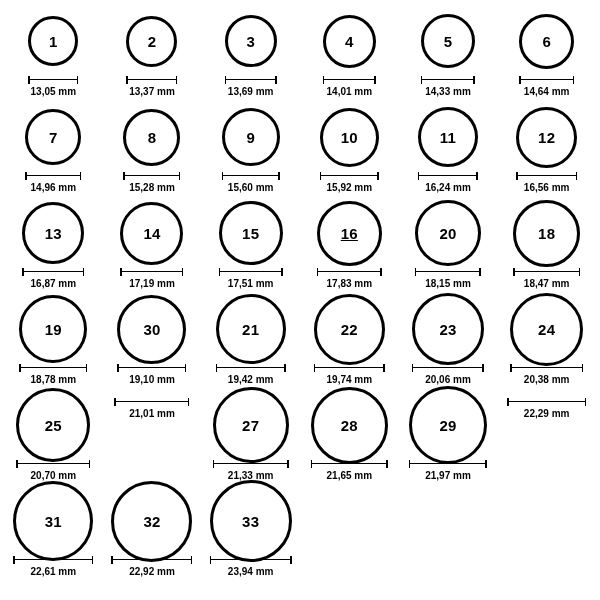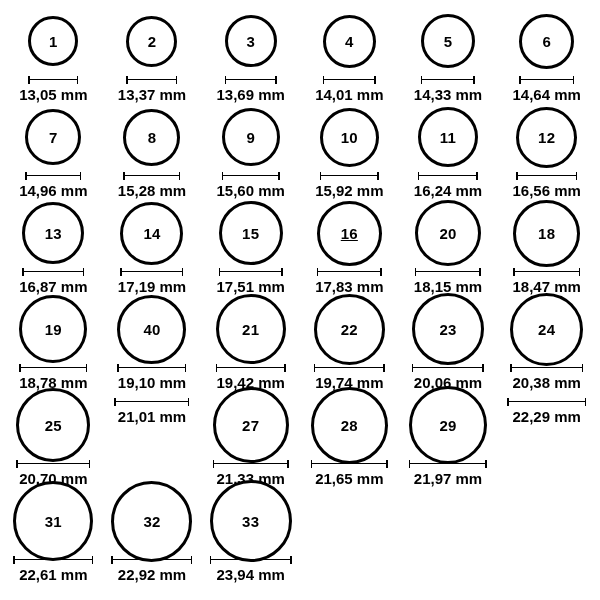--- a/index.html
+++ b/index.html
@@ -91,21 +91,21 @@
   }
   .measure-cap {
     position: absolute;
     right: 0;
     top: 0;
     width: 1.5px;
     height: 8px;
     background: #000000;
   }
   .ring-mm {
-    font-size: 15px;
+    font-size: 10px;
     font-weight: bold;
     line-height: 1;
     margin-top: 3px;
     white-space: nowrap;
   }
 </style>
 </head>
 <body>
 
 <div id="ring-chart">
@@ -353,21 +353,21 @@
         <div class="measure">
           <div class="measure-line" style="width: 68px;">
             <div class="measure-cap"></div>
           </div>
         </div>
         <div class="ring-mm">18,78 mm</div>
       </div>
       <div class="ring-cell">
         <div class="ring-circle-wrap">
           <div class="ring-circle" style="width: 69px; height: 69px;">
-            <span class="ring-size">40</span>
+            <span class="ring-size">30</span>
           </div>
         </div>
         <div class="measure">
           <div class="measure-line" style="width: 69px;">
             <div class="measure-cap"></div>
           </div>
         </div>
         <div class="ring-mm">19,10 mm</div>
       </div>
       <div class="ring-cell">

